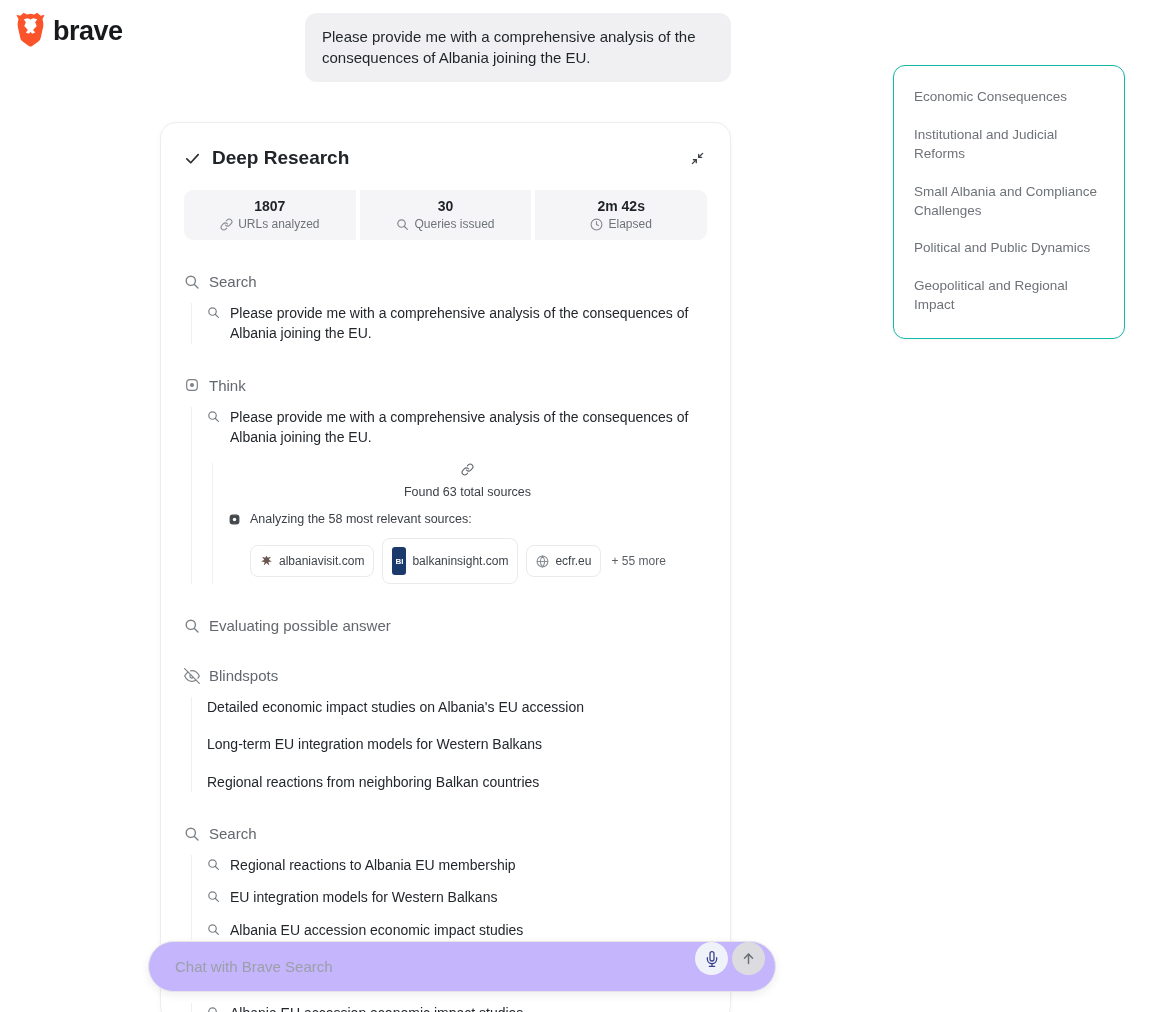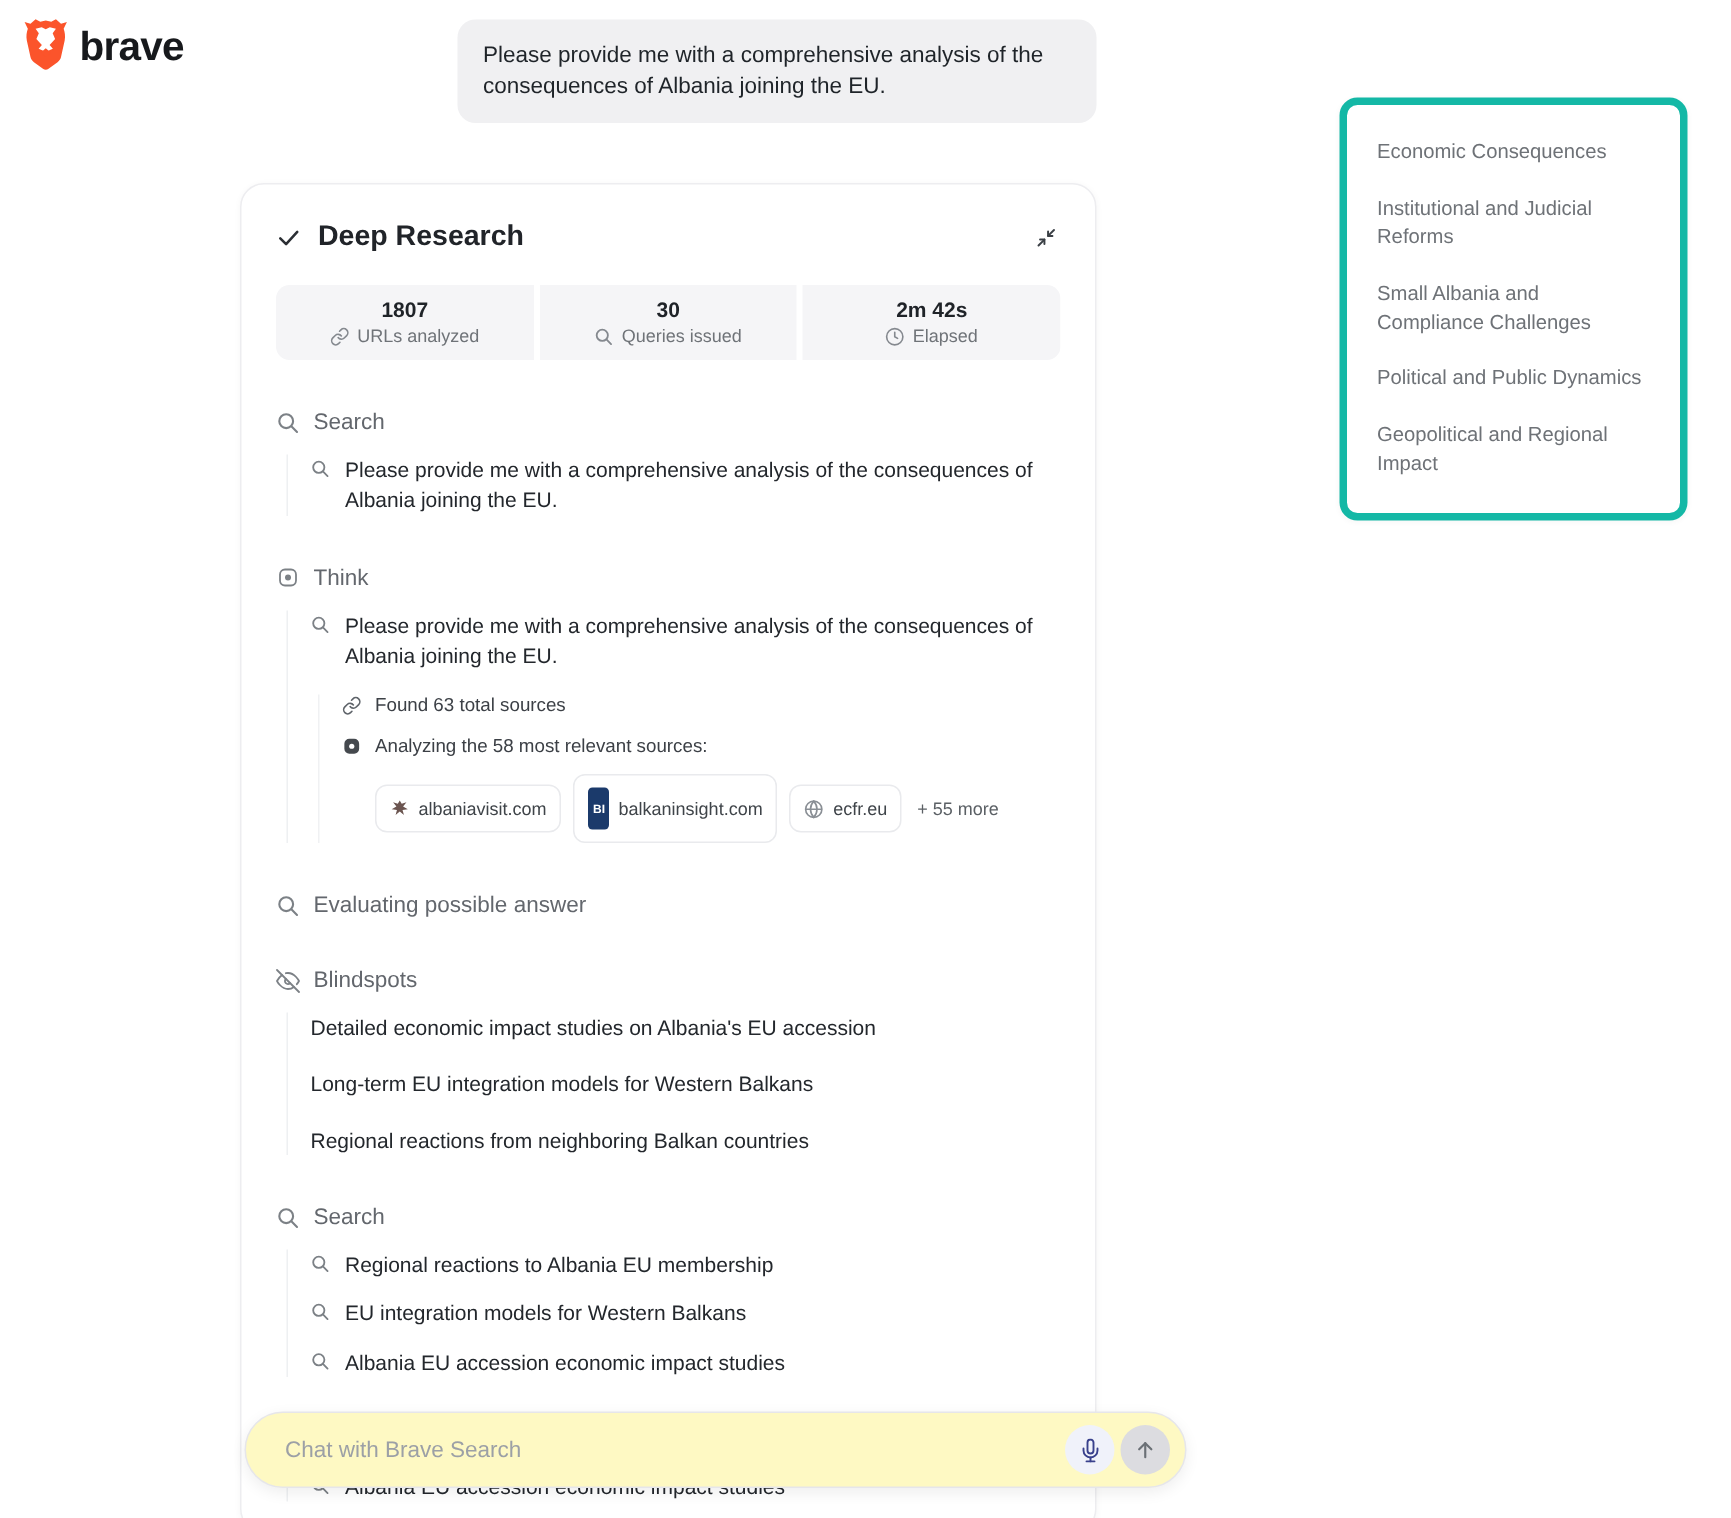--- a/index.html
+++ b/index.html
@@ -5,21 +5,21 @@
   * { margin:0; padding:0; box-sizing:border-box; }
   html,body { width:1154px; height:1012px; background:#ffffff; font-family:"Liberation Sans", sans-serif; overflow:hidden; }
 
   
   .brand { position:absolute; left:14px; top:12px; display:flex; align-items:center; gap:6px; }
   .brand-name { font-size:27px; font-weight:bold; color:#17191c; letter-spacing:-0.5px; }
 
   .user-bubble { position:absolute; left:305px; top:13px; width:426px; background:#f0f0f2; border-radius:12px; padding:13px 17px; font-size:15px; line-height:1.42; color:#1f2429; }
 
   
-  .toc-card { position:absolute; left:893px; top:65px; width:232px; background:#ffffff; border:5px solid #14b8a6; border-radius:12px; box-shadow:0 1px 4px rgba(0,0,0,0.04); padding:13px 0; }
+  .toc-card { position:absolute; left:893px; top:65px; width:232px; background:#ffffff; border:1px solid #14b8a6; border-radius:12px; box-shadow:0 1px 4px rgba(0,0,0,0.04); padding:13px 0; }
   .toc-item { padding:9px 20px 10px 20px; font-size:13.5px; line-height:1.4; color:#6e7277; cursor:pointer; }
 
   
   .research-card { position:absolute; left:160px; top:122px; width:571px; height:900px; background:#ffffff; border:1px solid #ededf0; border-radius:16px; box-shadow:0 1px 5px rgba(0,0,0,0.04); padding:24px 23px; }
   .rc-header { display:flex; align-items:center; gap:11px; }
   .rc-title { font-size:19px; font-weight:bold; color:#212429; flex:1; }
   .collapse-btn { width:20px; height:20px; display:flex; align-items:center; justify-content:center; cursor:pointer; }
 
   .stats-row { display:flex; gap:4px; margin-top:21px; border-radius:9px; overflow:hidden; }
   .stat-cell { flex:1; background:#f5f5f7; padding:8px 4px 9px; text-align:center; }
@@ -29,32 +29,32 @@
   .section { margin-top:33px; }
   .section-header { display:flex; align-items:center; gap:9px; font-size:15px; color:#63676d; }
   .section-body { margin-left:7px; margin-top:13px; border-left:1px solid #eef0f2; padding-left:15px; }
 
   .query-item { display:flex; gap:10px; align-items:flex-start; font-size:14px; line-height:1.45; color:#23272c; margin-top:12px; }
   .query-item:first-child { margin-top:0; }
   .query-item .q-icon { margin-top:3px; flex:0 0 auto; }
 
   .think-sub { margin-left:5px; margin-top:13px; border-left:1px solid #f0f1f3; padding-left:15px; }
   .sub-item { display:flex; align-items:center; gap:9px; font-size:12.5px; color:#3c4046; margin-top:13px; }
-  .sub-item:first-child { margin-top:16px; }
+  .sub-item:first-child { margin-top:16px;flex-direction:column; }
 
   .chips-row { display:flex; align-items:center; gap:8px; margin-top:12px; margin-left:22px; }
   .chip { display:flex; align-items:center; gap:6px; border:1px solid #e9eaed; border-radius:8px; padding:8px 9px; font-size:12px; color:#3f4449; background:#fff; cursor:pointer; }
   .chip-badge { width:14px; height:28px; border-radius:3px; background:#1b3a6b; color:#ffffff; font-size:8px; font-weight:bold; display:flex; align-items:center; justify-content:center; }
   .chip-more { font-size:12px; color:#5b6065; padding:4px 2px; cursor:pointer; }
 
   .blind-item { font-size:14px; line-height:1.45; color:#23272c; margin-top:17px; }
   .blind-item:first-child { margin-top:0; }
 
   
-  .chat-bar { position:absolute; left:163px; top:941px; width:628px; height:51px; background:#fef9c3; border:1px solid #e6e6ea; border-radius:26px; box-shadow:0 3px 10px rgba(0,0,0,0.07); display:flex; align-items:center; padding:0 10px 0 26px; z-index:5; }
+  .chat-bar { position:absolute; left:148px; top:941px; width:628px; height:51px; background:#c4b5fd; border:1px solid #e6e6ea; border-radius:26px; box-shadow:0 3px 10px rgba(0,0,0,0.07); display:flex; padding:0 10px 0 26px; z-index:5; }
   .chat-input { flex:1; border:none; outline:none; font-size:15px; color:#23272c; font-family:"Liberation Sans", sans-serif; background:transparent; }
   .chat-input::placeholder { color:#9ca0a6; }
   .mic-btn { width:33px; height:33px; border-radius:50%; background:#f0f2fa; display:flex; align-items:center; justify-content:center; cursor:pointer; margin-right:4px; }
   .send-btn { width:33px; height:33px; border-radius:50%; background:#dcdce0; display:flex; align-items:center; justify-content:center; cursor:pointer; }
 
   svg { display:block; }
 </style>
 </head>
 <body>
 

